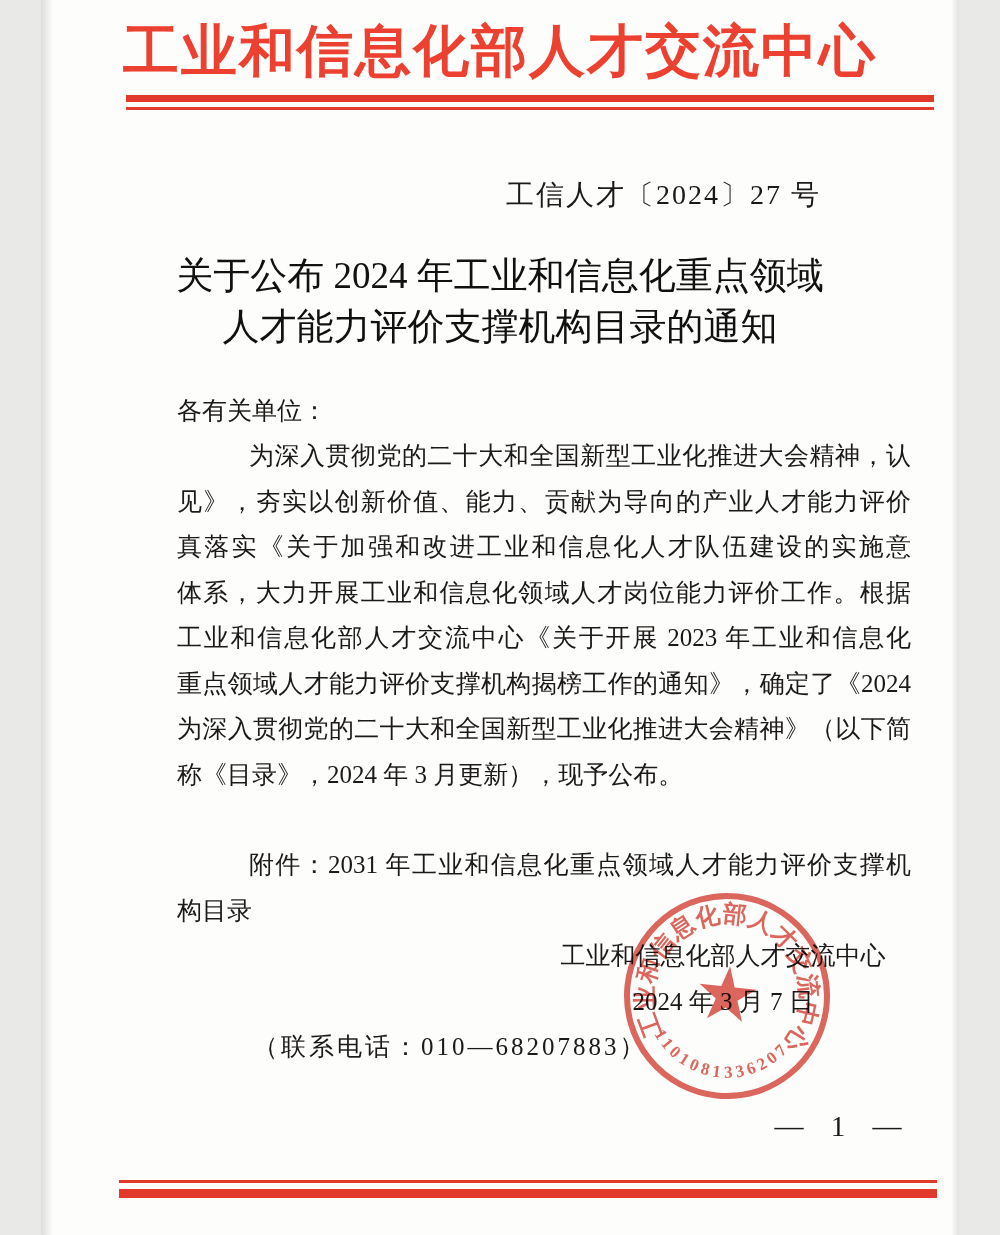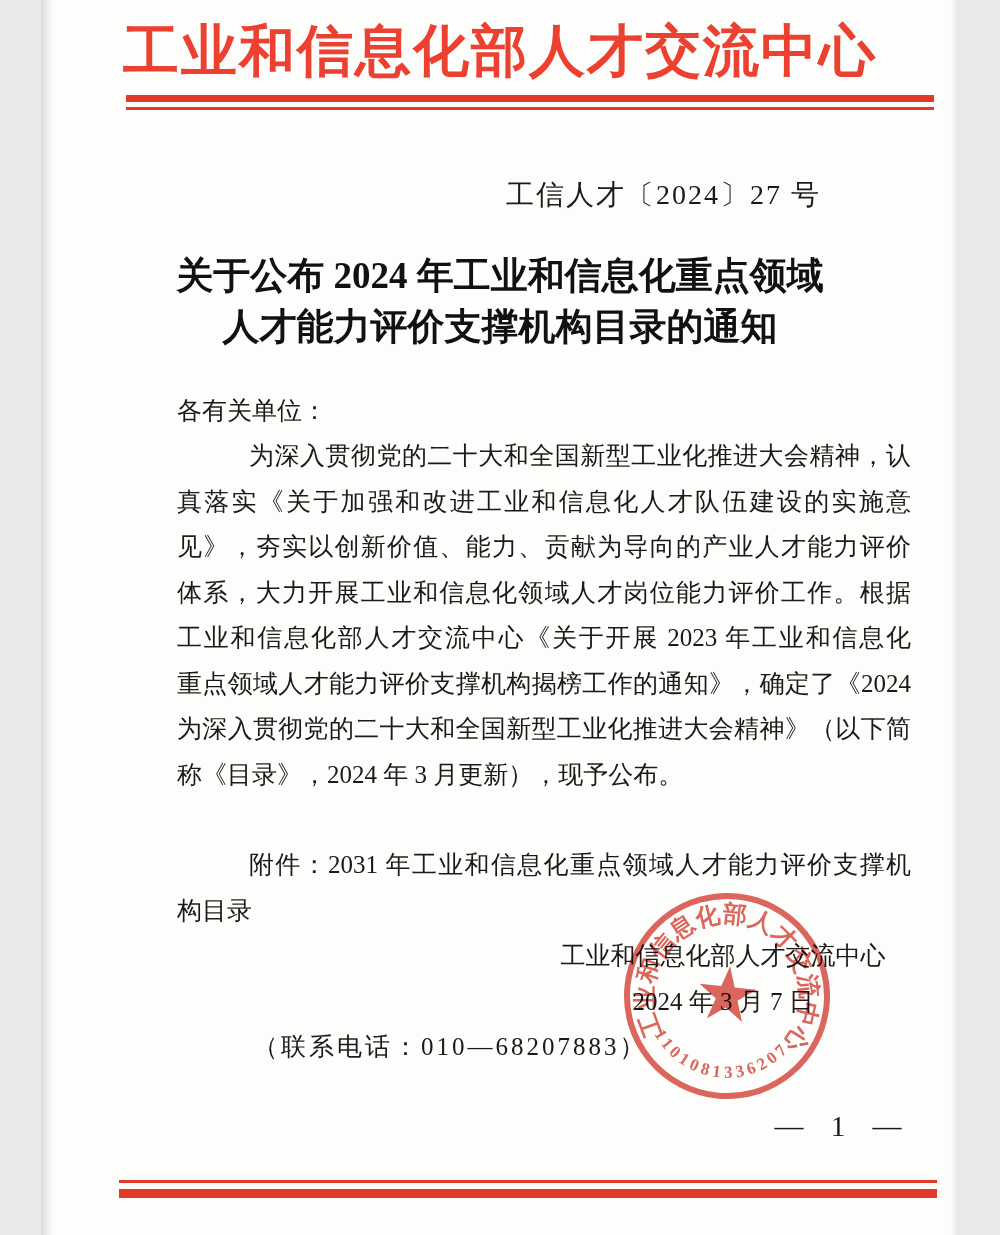--- a/index.html
+++ b/index.html
@@ -21,21 +21,21 @@
   .rule-top-thick{left:85px;top:95px;width:808px;height:7px;}
   .rule-top-thin{left:85px;top:107px;width:808px;height:3px;}
   .rule-bottom-thin{left:78px;top:1180px;width:818px;height:3px;}
   .rule-bottom-thick{left:78px;top:1189px;width:818px;height:9px;}
   .doc-number{
     position:absolute;top:170px;left:16px;right:138px;text-align:right;
     font-size:28px;letter-spacing:2px;margin-top:6px;
   }
   .doc-title{
     position:absolute;top:250px;left:0;right:0;text-align:center;
-    font-size:37px;font-weight:bold;line-height:51px;color:#111;
+    font-size:37px;font-weight:normal;line-height:51px;color:#111;
   }
   .body-block{
     position:absolute;left:136px;top:388px;width:734px;
     font-size:25px;
   }
   .line{height:45.45px;line-height:45.45px;overflow:hidden;text-align:left;}
   .line.j{text-align:justify;text-align-last:justify;}
   .line.ind{padding-left:72px;}
   .line.sig{padding-left:358px;text-align:center;text-align-last:center;}
   .line.contact{padding-left:76px;letter-spacing:3px;}
@@ -69,22 +69,22 @@
   <div class="doc-number">工信人才〔2024〕27 号</div>
 
   <div class="doc-title">
     <div>关于公布 2024 年工业和信息化重点领域</div>
     <div>人才能力评价支撑机构目录的通知</div>
   </div>
 
   <div class="body-block">
     <div class="line">各有关单位：</div>
     <div class="line j ind">为深入贯彻党的二十大和全国新型工业化推进大会精神，认</div>
+    <div class="line j">见》，夯实以创新价值、能力、贡献为导向的产业人才能力评价</div>
     <div class="line j">真落实《关于加强和改进工业和信息化人才队伍建设的实施意</div>
-    <div class="line j">见》，夯实以创新价值、能力、贡献为导向的产业人才能力评价</div>
     <div class="line j">体系，大力开展工业和信息化领域人才岗位能力评价工作。根据</div>
     <div class="line j">工业和信息化部人才交流中心《关于开展 2023 年工业和信息化</div>
     <div class="line j">重点领域人才能力评价支撑机构揭榜工作的通知》，确定了《2024</div>
     <div class="line j">为深入贯彻党的二十大和全国新型工业化推进大会精神》（以下简</div>
     <div class="line">称《目录》，2024 年 3 月更新），现予公布。</div>
     <div class="line"></div>
     <div class="line j ind">附件：2031 年工业和信息化重点领域人才能力评价支撑机</div>
     <div class="line">构目录</div>
     <div class="line sig">工业和信息化部人才交流中心</div>
     <div class="line sig">2024 年 3 月 7 日</div>

